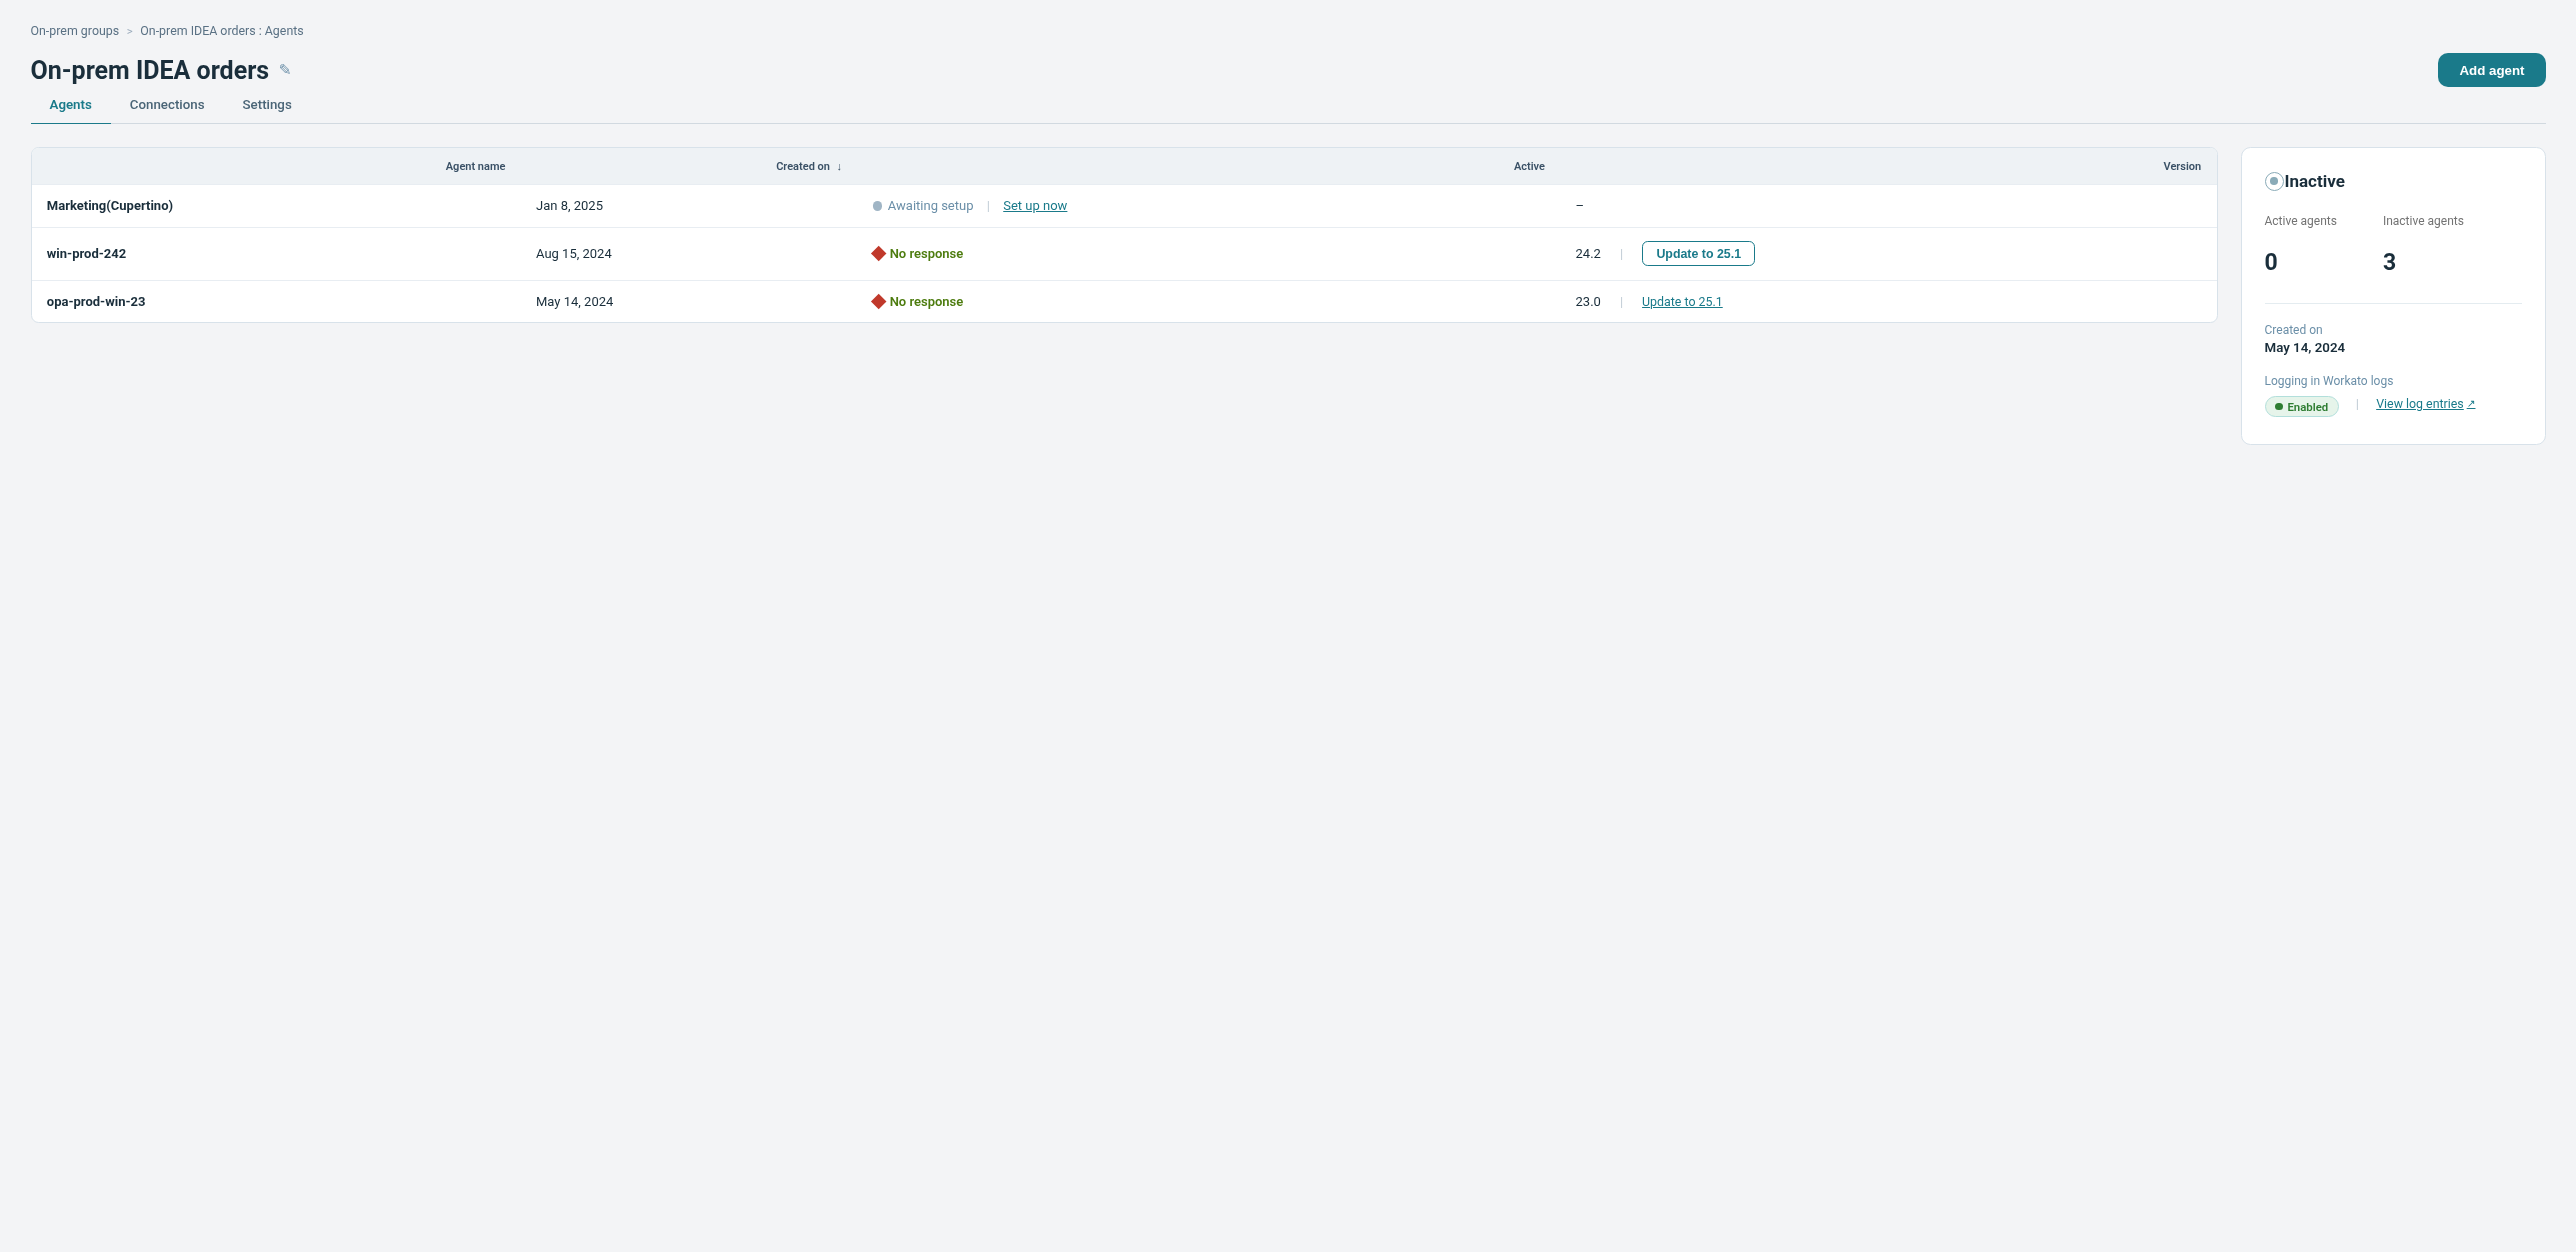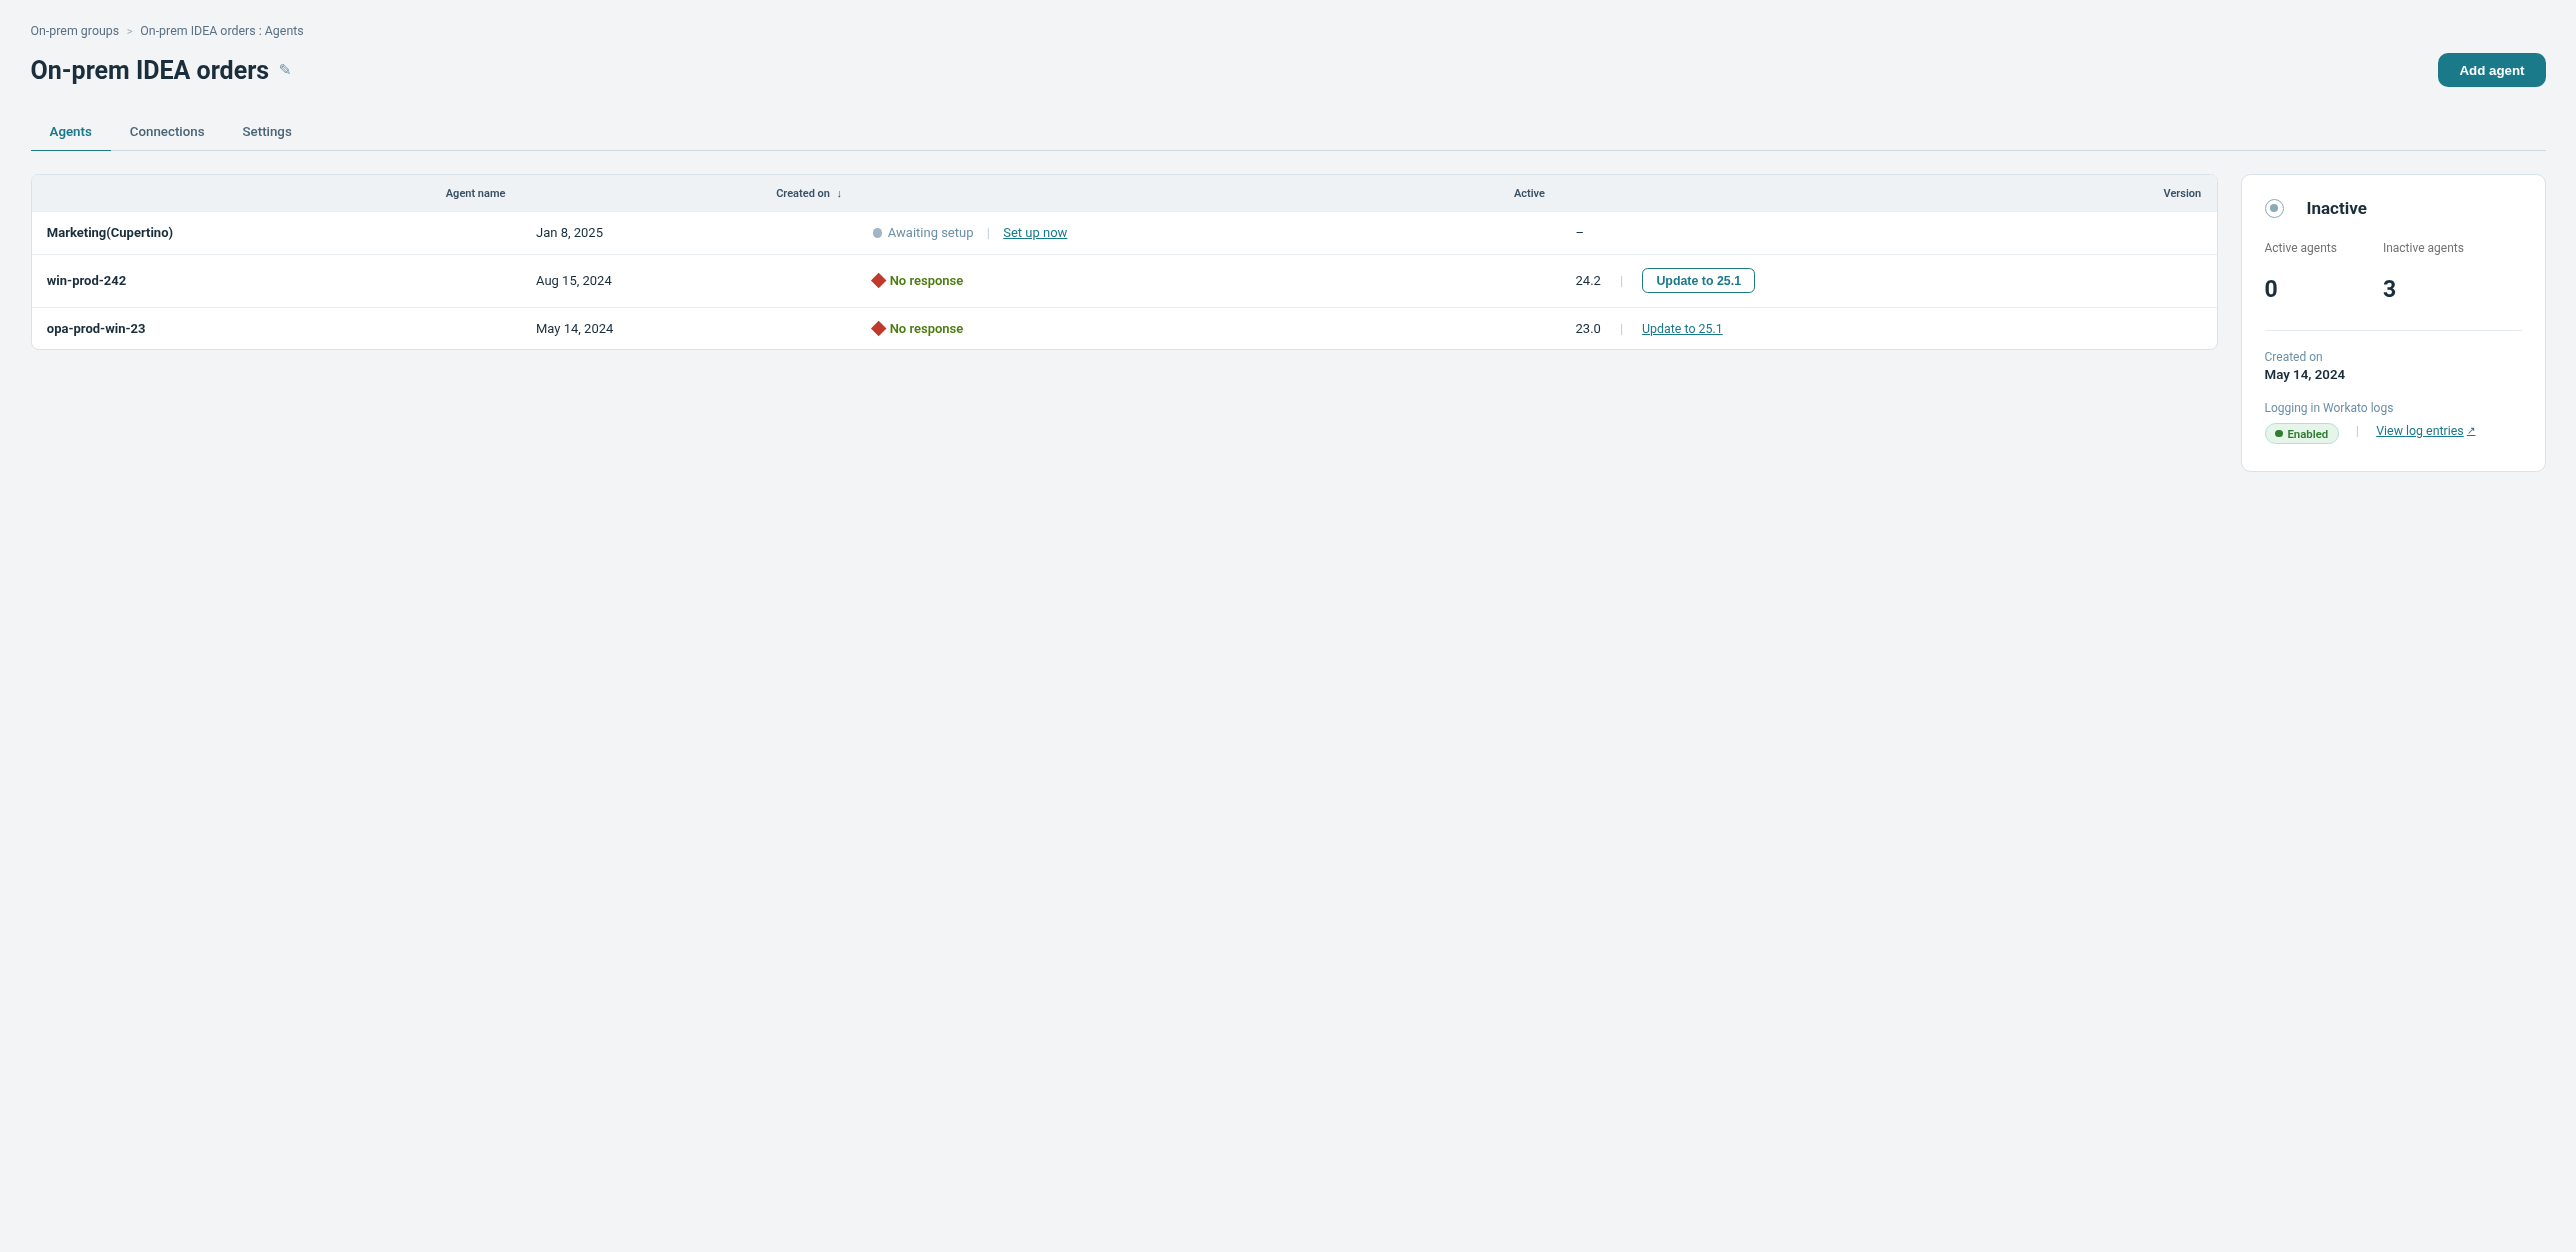--- a/index.html
+++ b/index.html
@@ -26,21 +26,20 @@
       text-decoration: none;
     }
     .breadcrumb-separator {
       color: #9ab;
       font-size: 11.4px;
     }
     .page-header {
       display: flex;
       align-items: center;
       justify-content: space-between;
-      margin-bottom: 27px;
     }
     .page-title-area {
       display: flex;
       align-items: center;
       gap: 9.5px;
     }
     .page-title {
       font-size: 25px;
       font-weight: 700;
       color: #1a2e3b;
@@ -189,21 +188,21 @@
       width: 305px;
       background: #fff;
       border-radius: 9.5px;
       border: 1px solid #d8e2ea;
       padding: 23px 23px 27px;
       flex-shrink: 0;
     }
     .panel-status {
       display: flex;
       align-items: center;
-      gap: 23px;
+      gap: 1px;
       margin-bottom: 23px;
     }
     .panel-status-icon {
       width: 19px;
       height: 19px;
       border-radius: 50%;
       border: 1.9px solid #8aabb8;
       display: flex;
       align-items: center;
       justify-content: center;

